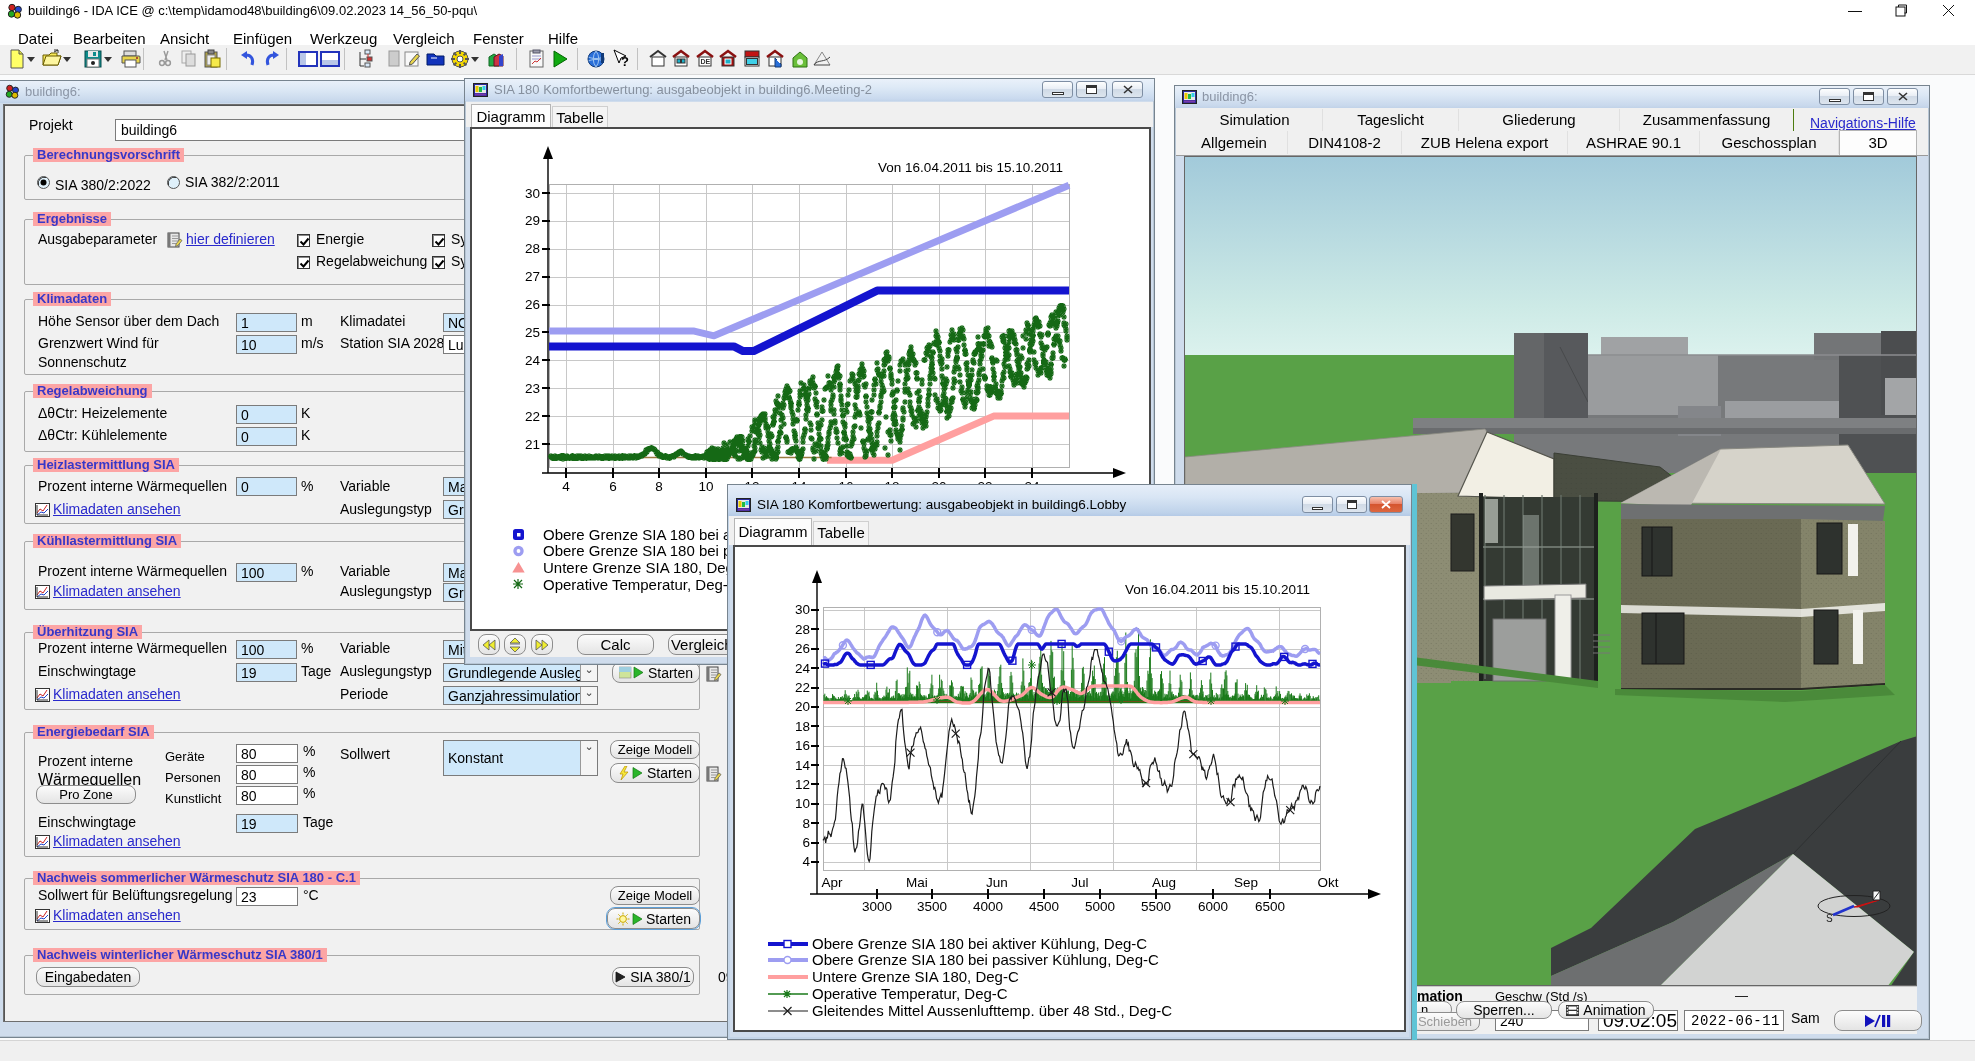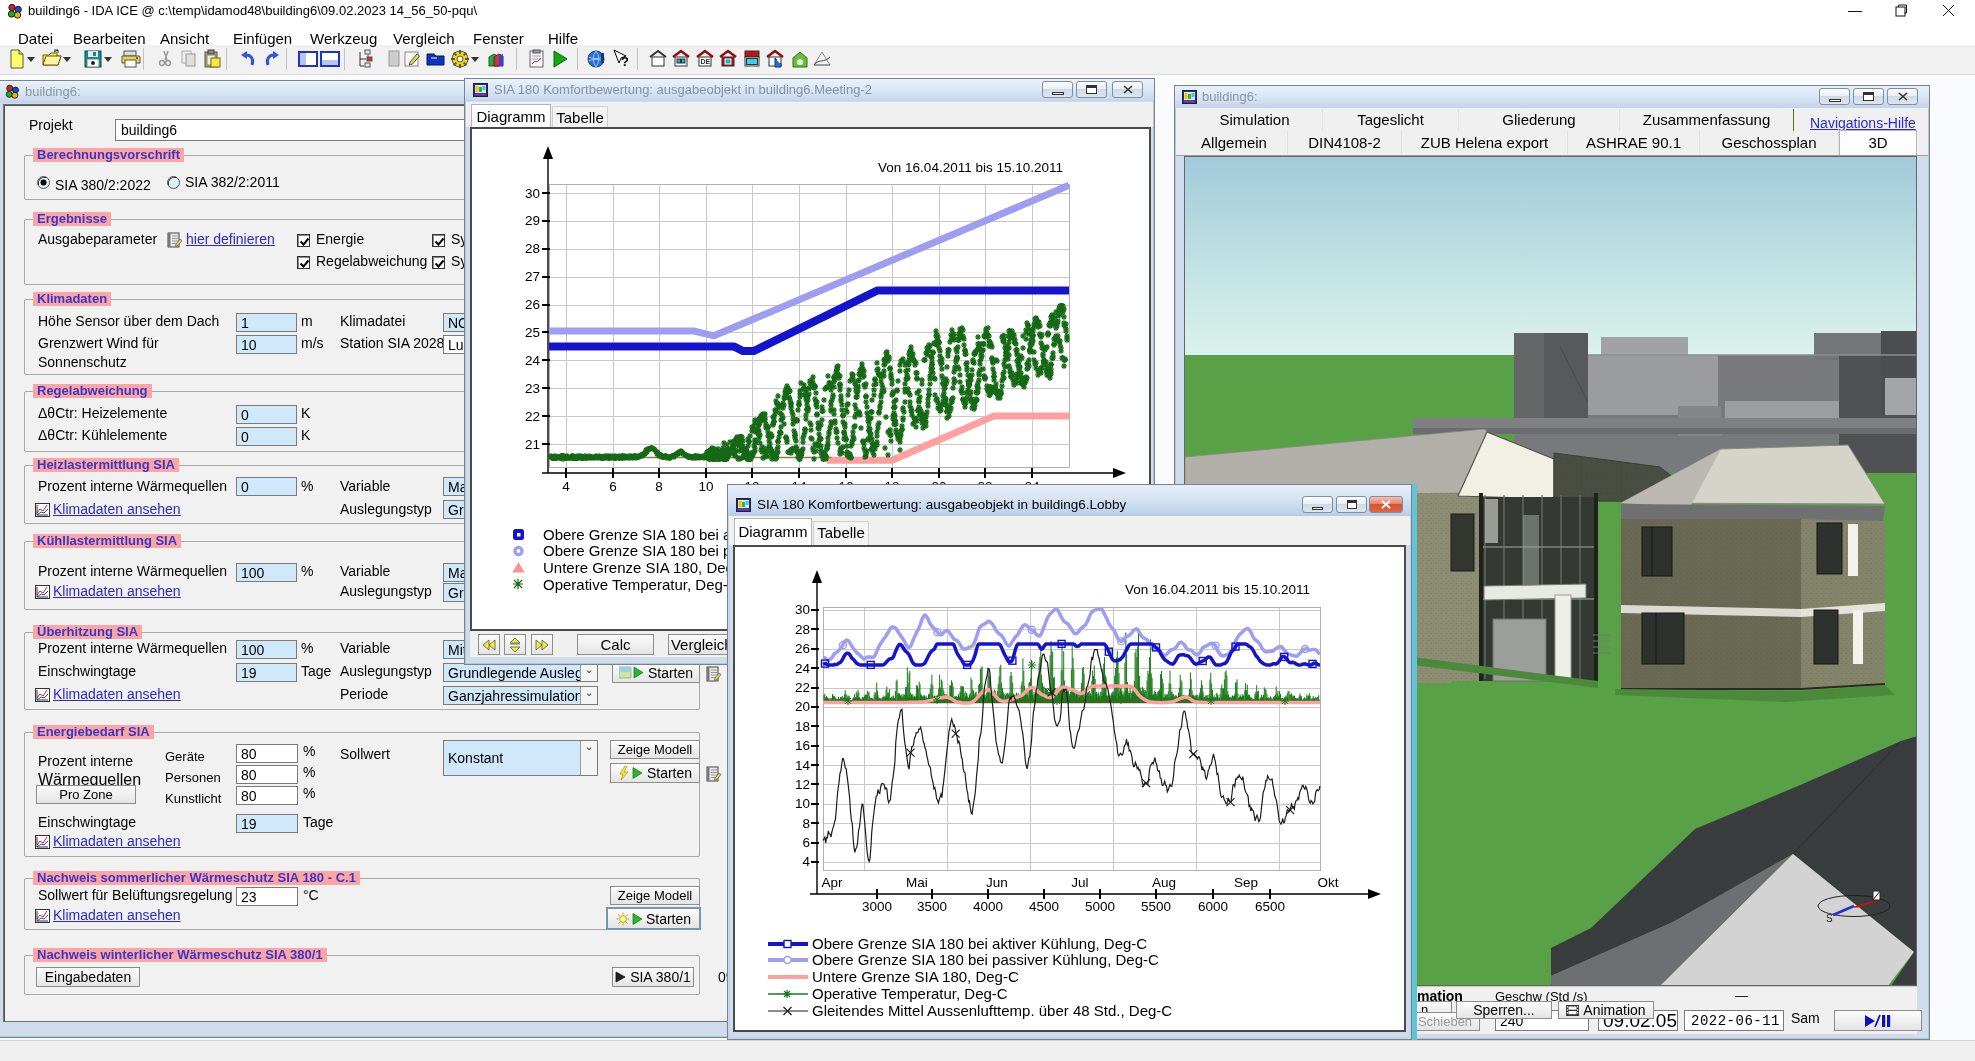--- a/index.html
+++ b/index.html
@@ -2,21 +2,21 @@
 <html><head><meta charset="utf-8"><style>
 *{margin:0;padding:0;box-sizing:border-box}
 html,body{width:1975px;height:1061px;overflow:hidden;background:#fff;
  font-family:"Liberation Sans",sans-serif;-webkit-font-smoothing:antialiased}
 .t{position:absolute;white-space:nowrap;line-height:1.25}
 .ib{position:absolute;border:1px solid #7b7b7b;display:flex;align-items:center;overflow:hidden}
 .ib span{white-space:nowrap}
 .ca{position:absolute;right:0;top:0;bottom:0;width:17px;background:#f4f4f4;border-left:1px solid #999;
  color:#444;font-size:11px;display:flex;align-items:flex-start;justify-content:center;line-height:10px}
 .bt{position:absolute;background:linear-gradient(#fcfcfc,#f1f1f1 45%,#e4e4e4);border:1px solid #8d8d8d;
- border-radius:0;display:flex;align-items:center;justify-content:center;color:#000}
+ border-radius:8px;display:flex;align-items:center;justify-content:center;color:#000}
 .cb{position:absolute;width:13px;height:13px;background:#fff;border:1px solid #333;box-shadow:inset 1px 1px 0 #888}
 .rd{position:absolute;width:13px;height:13px}
 .ic{position:absolute}
 .gb{position:absolute;border:1px solid #a9a9a9;border-radius:2px}
 .gl{position:absolute;background:#fca5a5;padding:0 4px;font-size:13px;font-weight:bold;color:#3737c8;line-height:14px}
 .lnk{color:#2929cc;text-decoration:underline}
 .win{position:absolute;background:#cfdcec}
 .frame{position:absolute;inset:0;border:1px solid #77848f;box-shadow:inset 0 0 0 1px #b8c6d4}
 .tbar{position:absolute;left:1px;right:1px;top:1px;height:22px;
  background:linear-gradient(#eaf2fb,#dae7f6 40%,#c2d4ea 90%,#b8cce4)}

